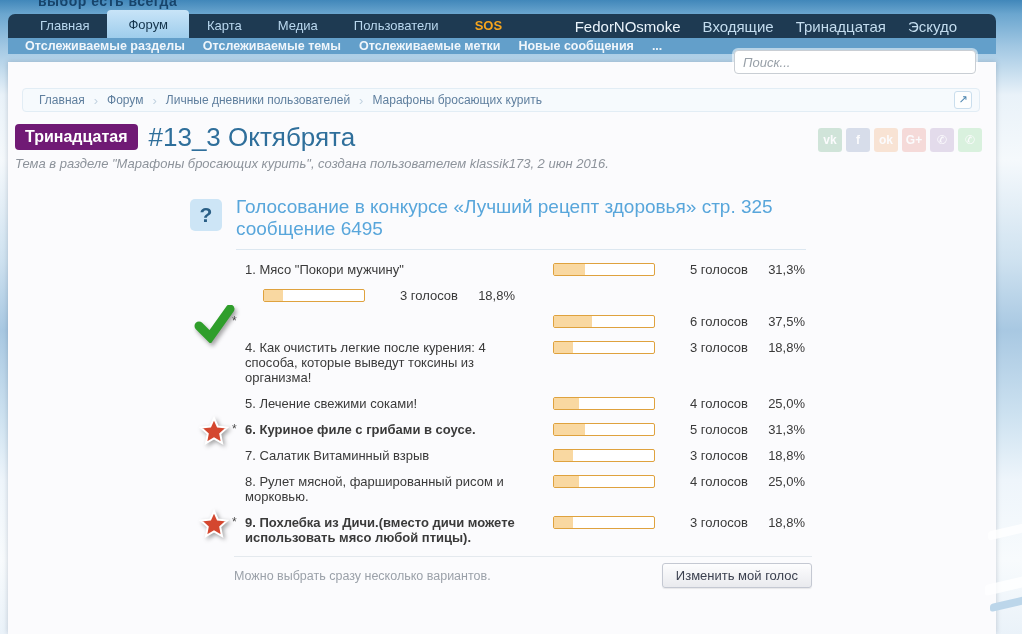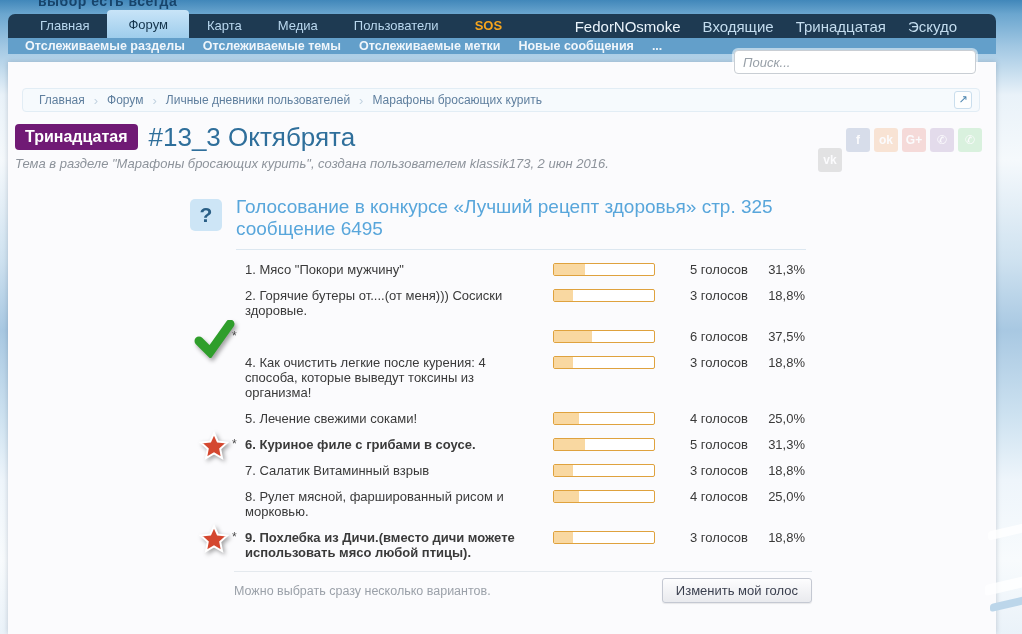--- a/index.html
+++ b/index.html
@@ -143,21 +143,21 @@
         <span class="crumb">Марафоны бросающих курить</span>
       </div>
     <span class="ext-icon">↗</span>
   </div>
 
   <div class="title-row">
     <span class="badge">Тринадцатая</span>
     <span class="thread-title">#13_3 Октябрята</span>
   </div>
   <div class="social" id="social-icons">
-      <span class="social-icon" style="background: #737373; margin-top: 20px;">vk</span>
+      <span class="social-icon" style="background: #15803d;">vk</span>
       <span class="social-icon" style="background: rgb(59, 89, 152);">f</span>
       <span class="social-icon" style="background: rgb(235, 123, 35);">ok</span>
       <span class="social-icon" style="background: rgb(221, 75, 57);">G+</span>
       <span class="social-icon" style="background: rgb(125, 82, 160);">✆</span>
       <span class="social-icon" style="background: rgb(69, 198, 85);">✆</span>
     </div>
 
   <div class="subtitle">Тема в разделе "Марафоны бросающих курить", создана пользователем klassik173, 2 июн 2016.</div>
 
   <div class="poll">
@@ -171,23 +171,20 @@
       <span class="opt-label">1. Мясо "Покори мужчину"</span>
     </div>
     <div class="opt-bar">
       <div class="opt-fill" style="width: 31.3%;"></div>
     </div>
     <div class="opt-votes">5 голосов</div>
     <div class="opt-pct">31,3%</div>
   </div>
         <div class="opt-row">
 
-    <div class="opt-text">
-      <span class="opt-label">2. Горячие бутеры от....(от меня))) Сосиски здоровые.</span>
-    </div>
     <div class="opt-bar">
       <div class="opt-fill" style="width: 18.8%;"></div>
     </div>
     <div class="opt-votes">3 голосов</div>
     <div class="opt-pct">18,8%</div>
   </div>
         <div class="opt-row check voted">
     <span class="mark mark-check">
       <svg width="42" height="38" viewBox="0 0 42 38">
         <path d="M6 21 L17 32 L37 4" fill="none" stroke="#2f9e2b" stroke-width="9" stroke-linecap="round"></path>

